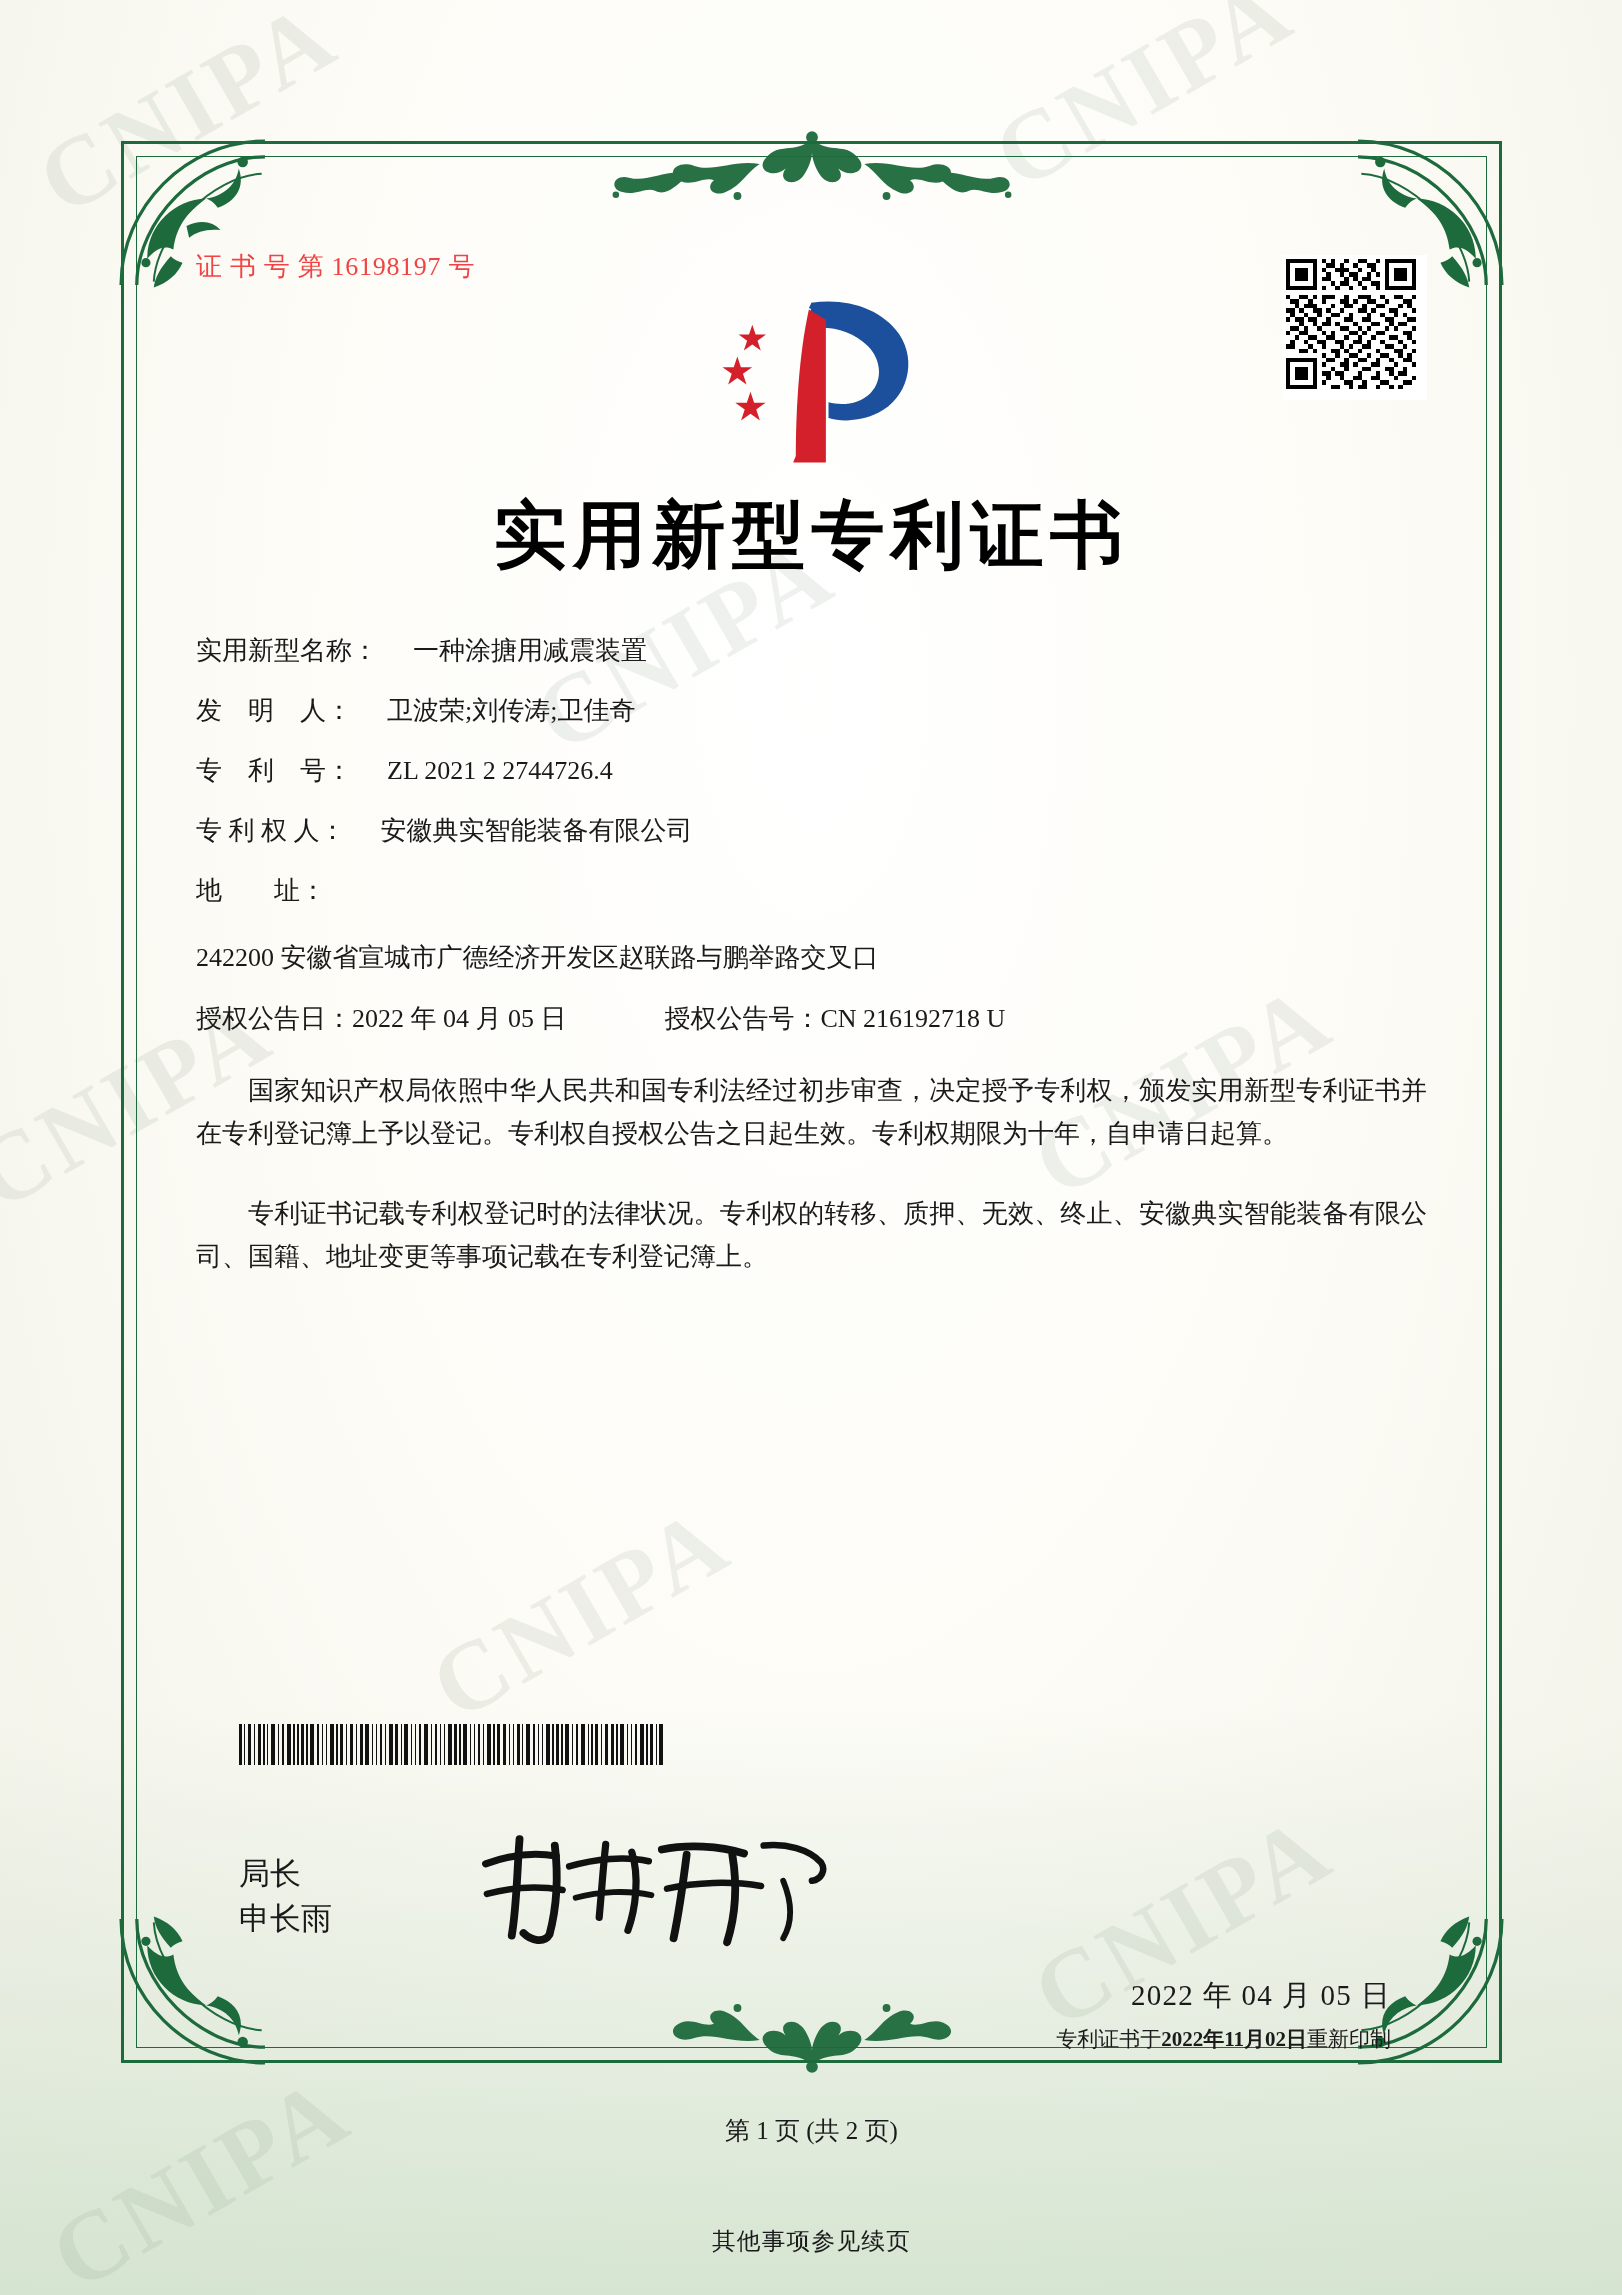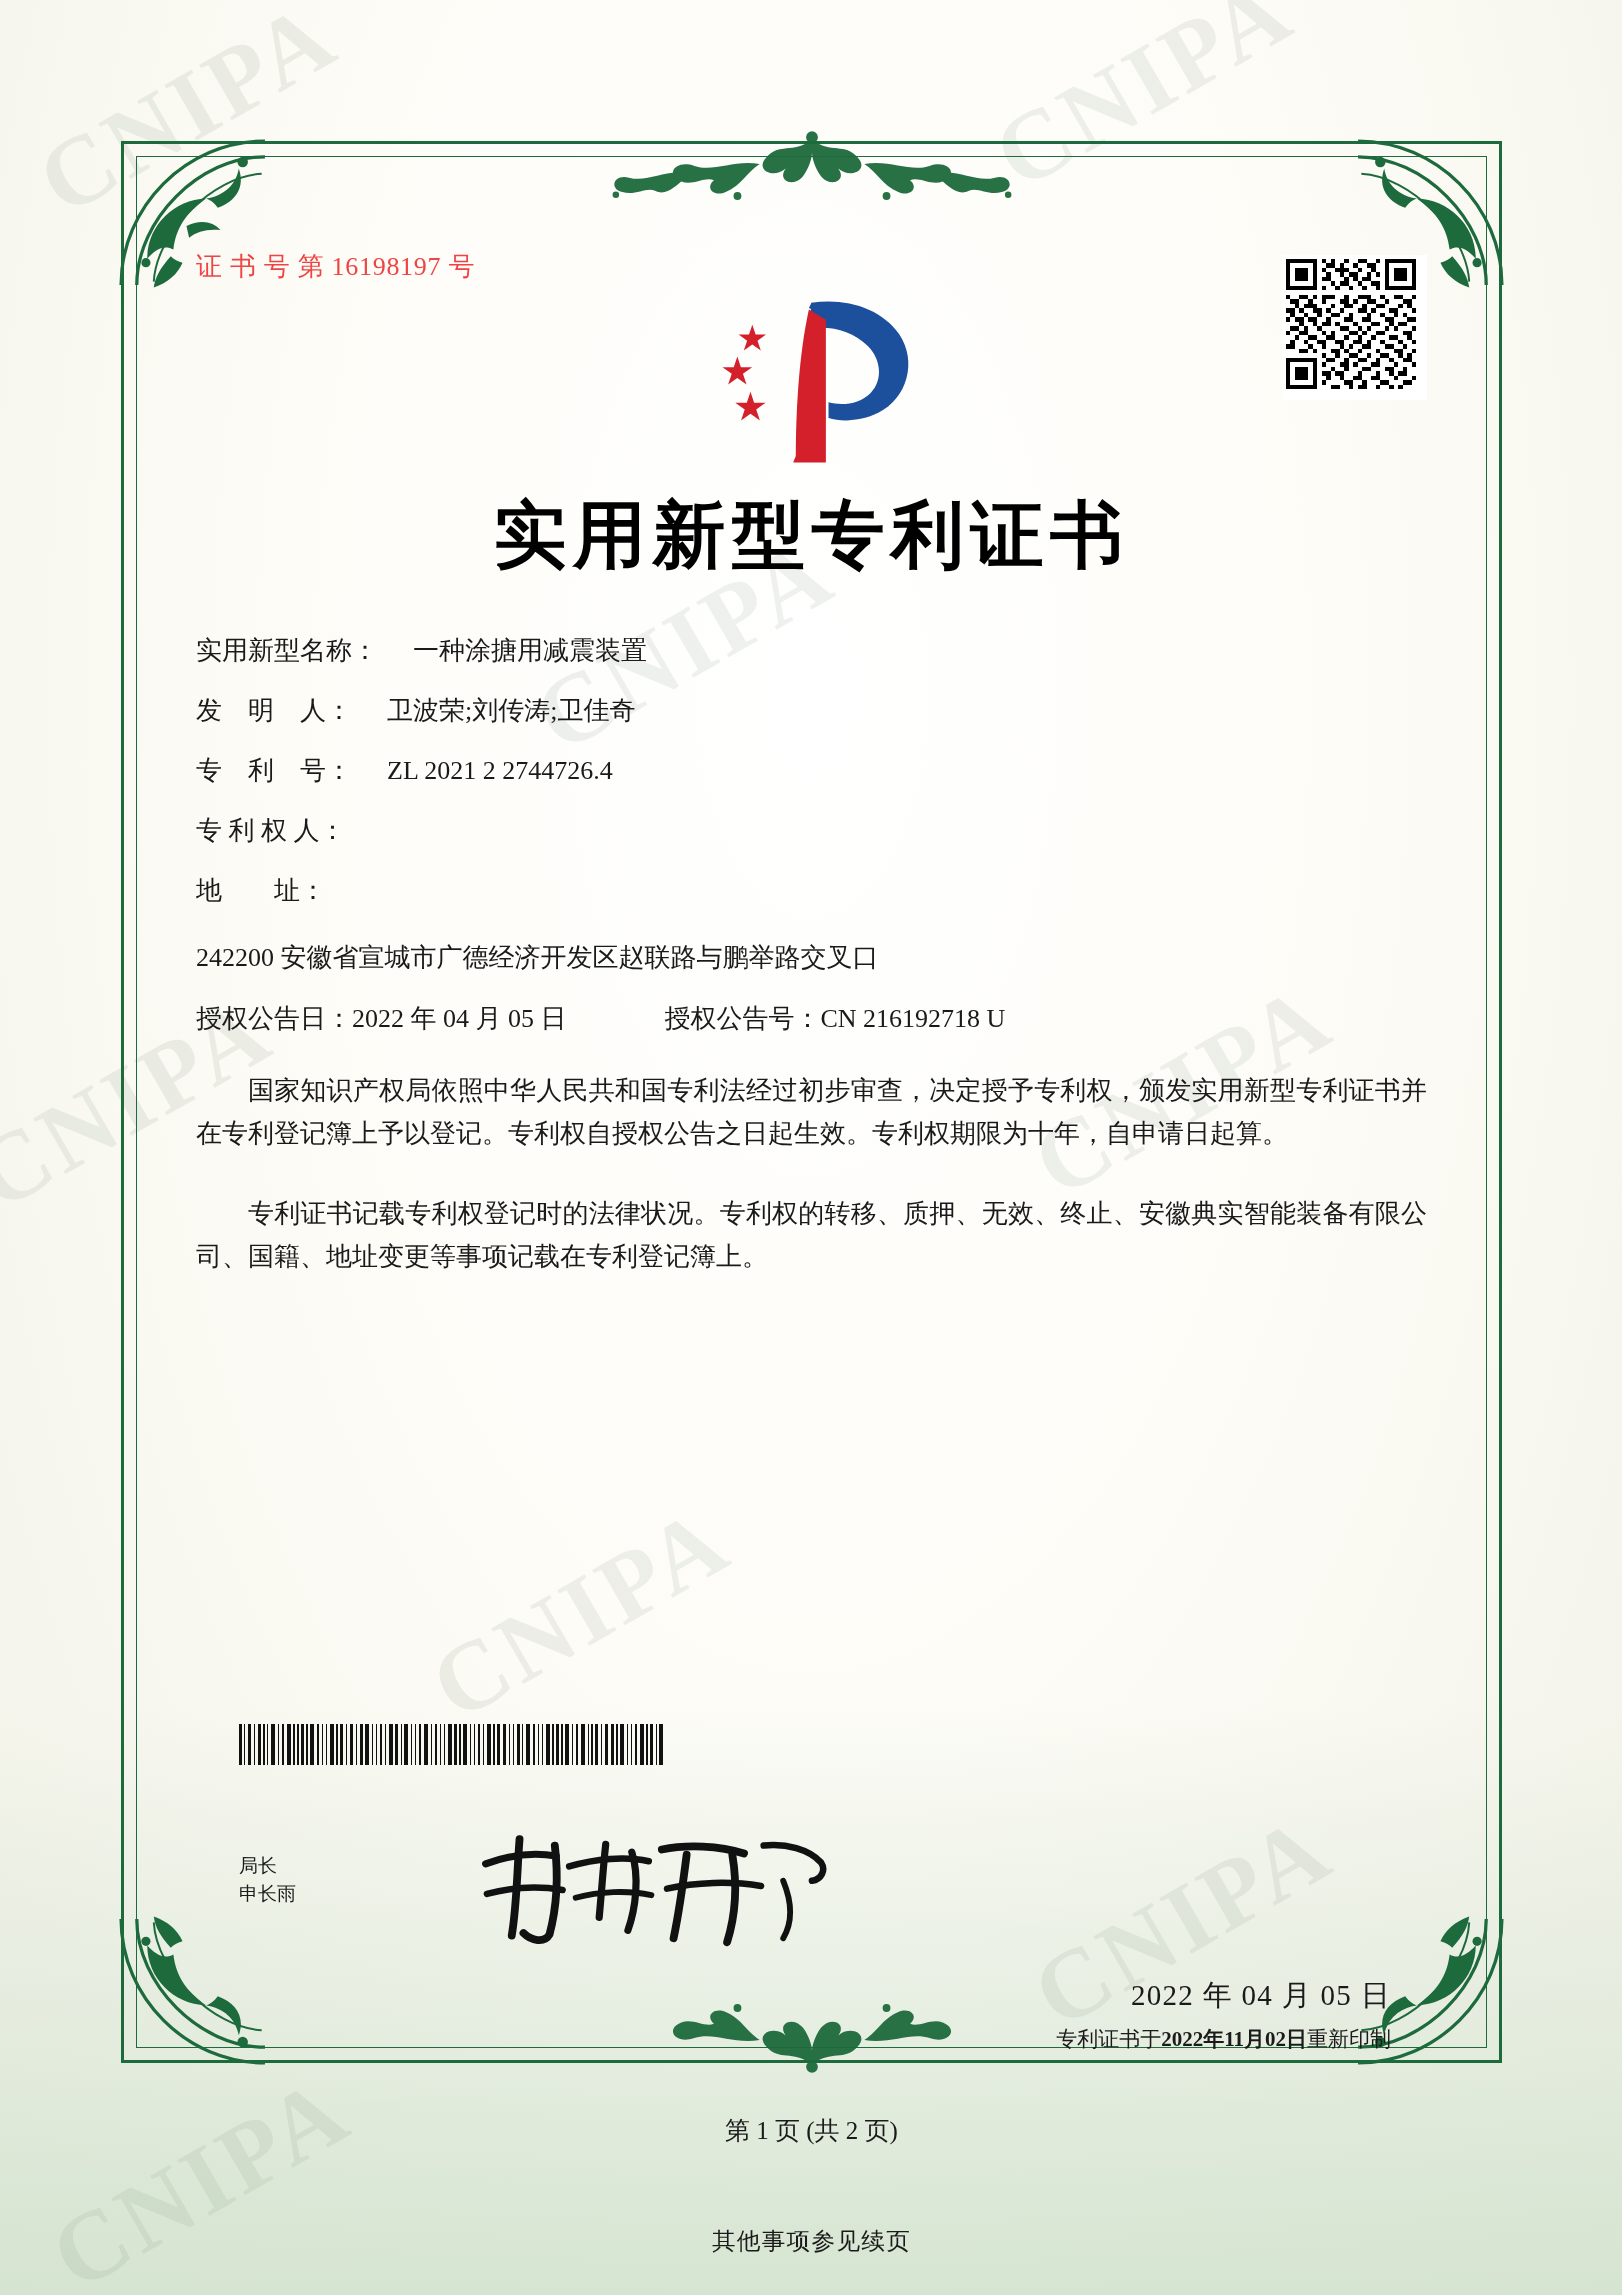--- a/index.html
+++ b/index.html
@@ -122,21 +122,21 @@
   }
 
   .barcode{
     position:absolute;left:239px;top:1724px;
     height:41px;width:425px;
   }
   .barcode svg{width:100%;height:100%;display:block;}
 
   .signblock{
     position:absolute;left:239px;top:1852px;
-    font-size:19px;line-height:1.45;
+    font-size:31px;line-height:1.45;
   }
   .signature{
     position:absolute;left:471px;top:1826px;
     width:366px;height:124px;
   }
   .signature svg{width:100%;height:100%;display:block;}
 
   .datebox{
     position:absolute;right:232px;top:1976px;
     text-align:right;
@@ -520,20 +520,21 @@
     </div>
 
     <div class="field">
       <span class="flabel">专    利    号：</span>
       <span class="fvalue">ZL 2021 2 2744726.4</span>
     </div>
 
 
     <div class="field">
       <span class="flabel">专 利 权 人：</span>
+      <span class="fvalue">安徽典实智能装备有限公司</span>
     </div>
 
     <div class="field" style="margin-bottom:29px;flex-direction:column;">
       <span class="flabel">地        址：</span>
       <span class="fvalue" style="line-height:1.45;max-width:903px;">242200 安徽省宣城市广德经济开发区赵联路与鹏举路交叉口</span>
     </div>
 
     <div class="field-inline">
       <span>授权公告日：</span>
       <span>2022 年 04 月 05 日</span>

